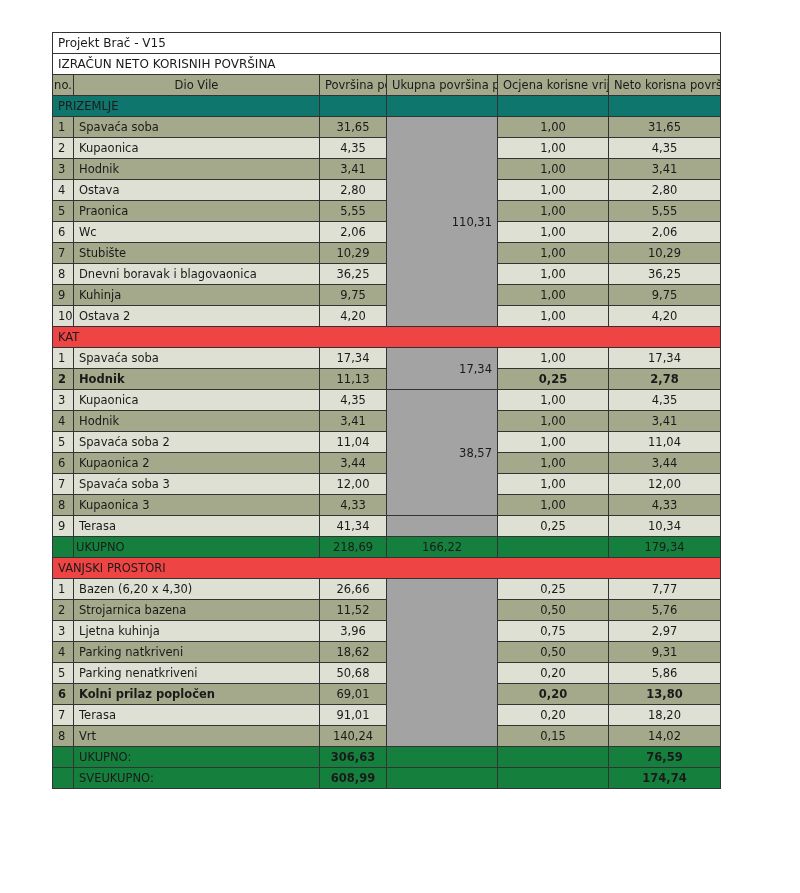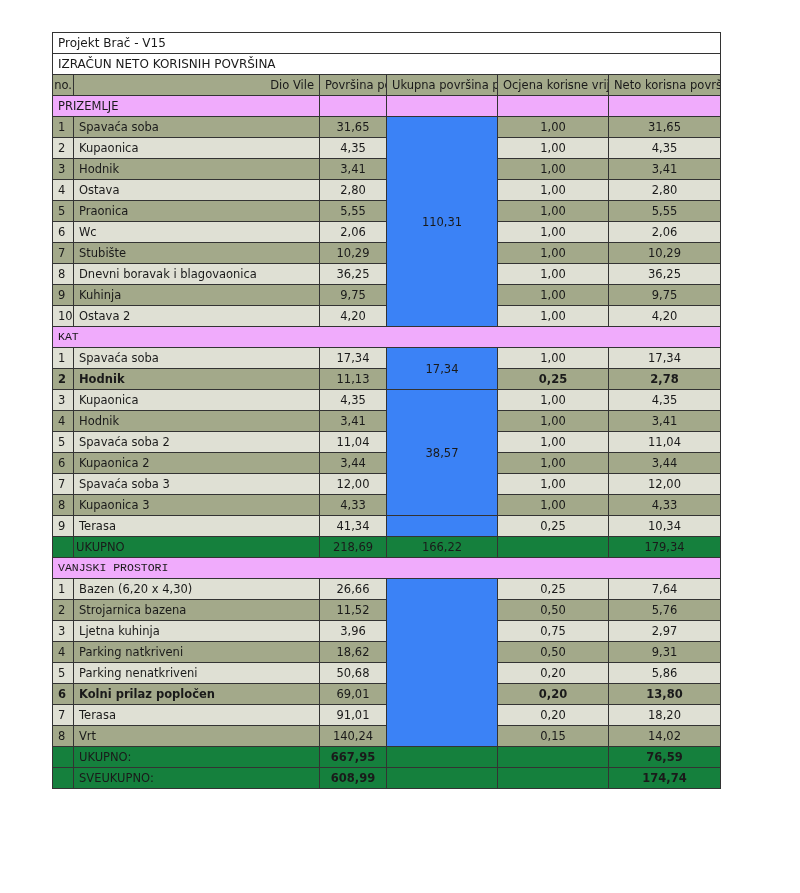--- a/index.html
+++ b/index.html
@@ -6,28 +6,28 @@
   body { width:800px; height:893px; position:relative; font-family:"DejaVu Sans", sans-serif; color:#1a1a1a; }
   table.sheet {
     position:absolute; left:52px; top:32px; width:668px;
     border-collapse:collapse; table-layout:fixed; font-size:11.5px;
   }
   table.sheet td, table.sheet th {
     border:1.5px solid #333; padding:0 5px; height:20px; line-height:20px;
     white-space:nowrap; overflow:hidden; font-weight:normal;
   }
   .title-row td { background:#fff; font-size:12px; height:22px;margin-top:26px; }
-  .hdr th { background:#a3a98a; text-align:right; line-height:15px; height:51px; padding:2px 3px; white-space:normal; }
-  .sec-light td { background:#f0abfc; }
-  .sec-dark td { background:#f0abfc;font-family:Liberation Mono, monospace; }
+  .hdr th { background:#a3a98a; text-align:center; line-height:15px; height:51px; padding:2px 3px; white-space:normal; }
+  .sec-light td { background:#0f766e; }
+  .sec-dark td { background:#ef4444; }
   tr.dark td.c { background:#a3a98a; }
   tr.light td.c { background:#dfe0d4; }
   td.num { text-align:center; }
   td.no { text-align:left; padding-left:4px; }
-  td.merged { background:#3b82f6; text-align:center; vertical-align:middle; }
+  td.merged { background:#a3a3a3; text-align:right; vertical-align:middle; }
   tr.bold td { font-weight:bold; }
   tr.total td { background:#15803d; }
   tr.total td.b { font-weight:bold; }
 </style>
 </head>
 <body>
 
 <table class="sheet">
   <colgroup>
     <col style="width:21px">
@@ -212,21 +212,21 @@
 
   <tr class="sec-dark">
     <td colspan="6">VANJSKI PROSTORI</td>
   </tr>
   <tr class="light">
         <td class="c no">1</td>
         <td class="c">Bazen (6,20 x 4,30)</td>
         <td class="c num">26,66</td>
         <td class="merged" rowspan="8"></td>
         <td class="c num">0,25</td>
-        <td class="c num">7,64</td>
+        <td class="c num">7,77</td>
       </tr>
   <tr class="dark">
         <td class="c no">2</td>
         <td class="c">Strojarnica bazena</td>
         <td class="c num">11,52</td>
         <td class="c num">0,50</td>
         <td class="c num">5,76</td>
       </tr>
   <tr class="light">
         <td class="c no">3</td>
@@ -266,21 +266,21 @@
   <tr class="dark">
         <td class="c no">8</td>
         <td class="c">Vrt</td>
         <td class="c num">140,24</td>
         <td class="c num">0,15</td>
         <td class="c num">14,02</td>
       </tr>
   <tr class="total">
         <td></td>
         <td>UKUPNO:</td>
-        <td class="num b">667,95</td>
+        <td class="num b">306,63</td>
         <td></td>
         <td></td>
         <td class="num b">76,59</td>
       </tr>
   <tr class="total">
         <td></td>
         <td>SVEUKUPNO:</td>
         <td class="num b">608,99</td>
         <td></td>
         <td></td>

